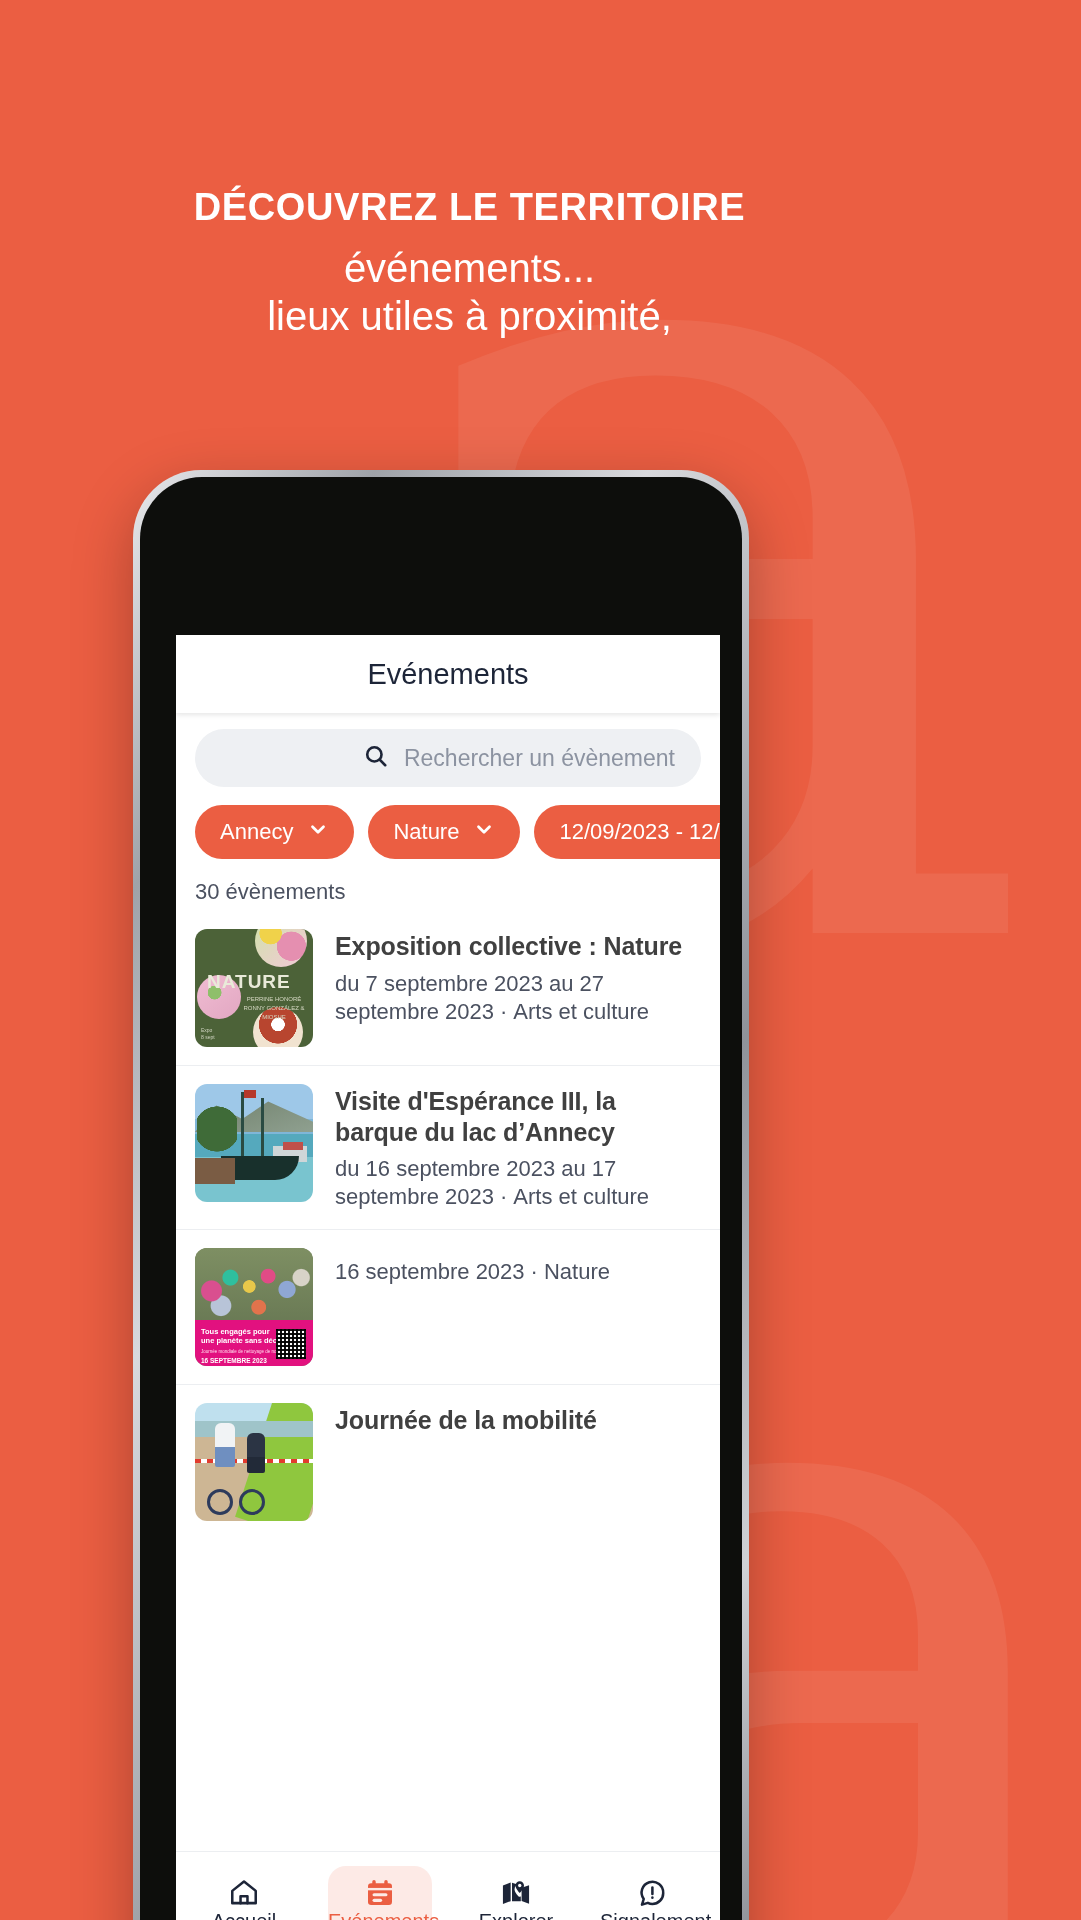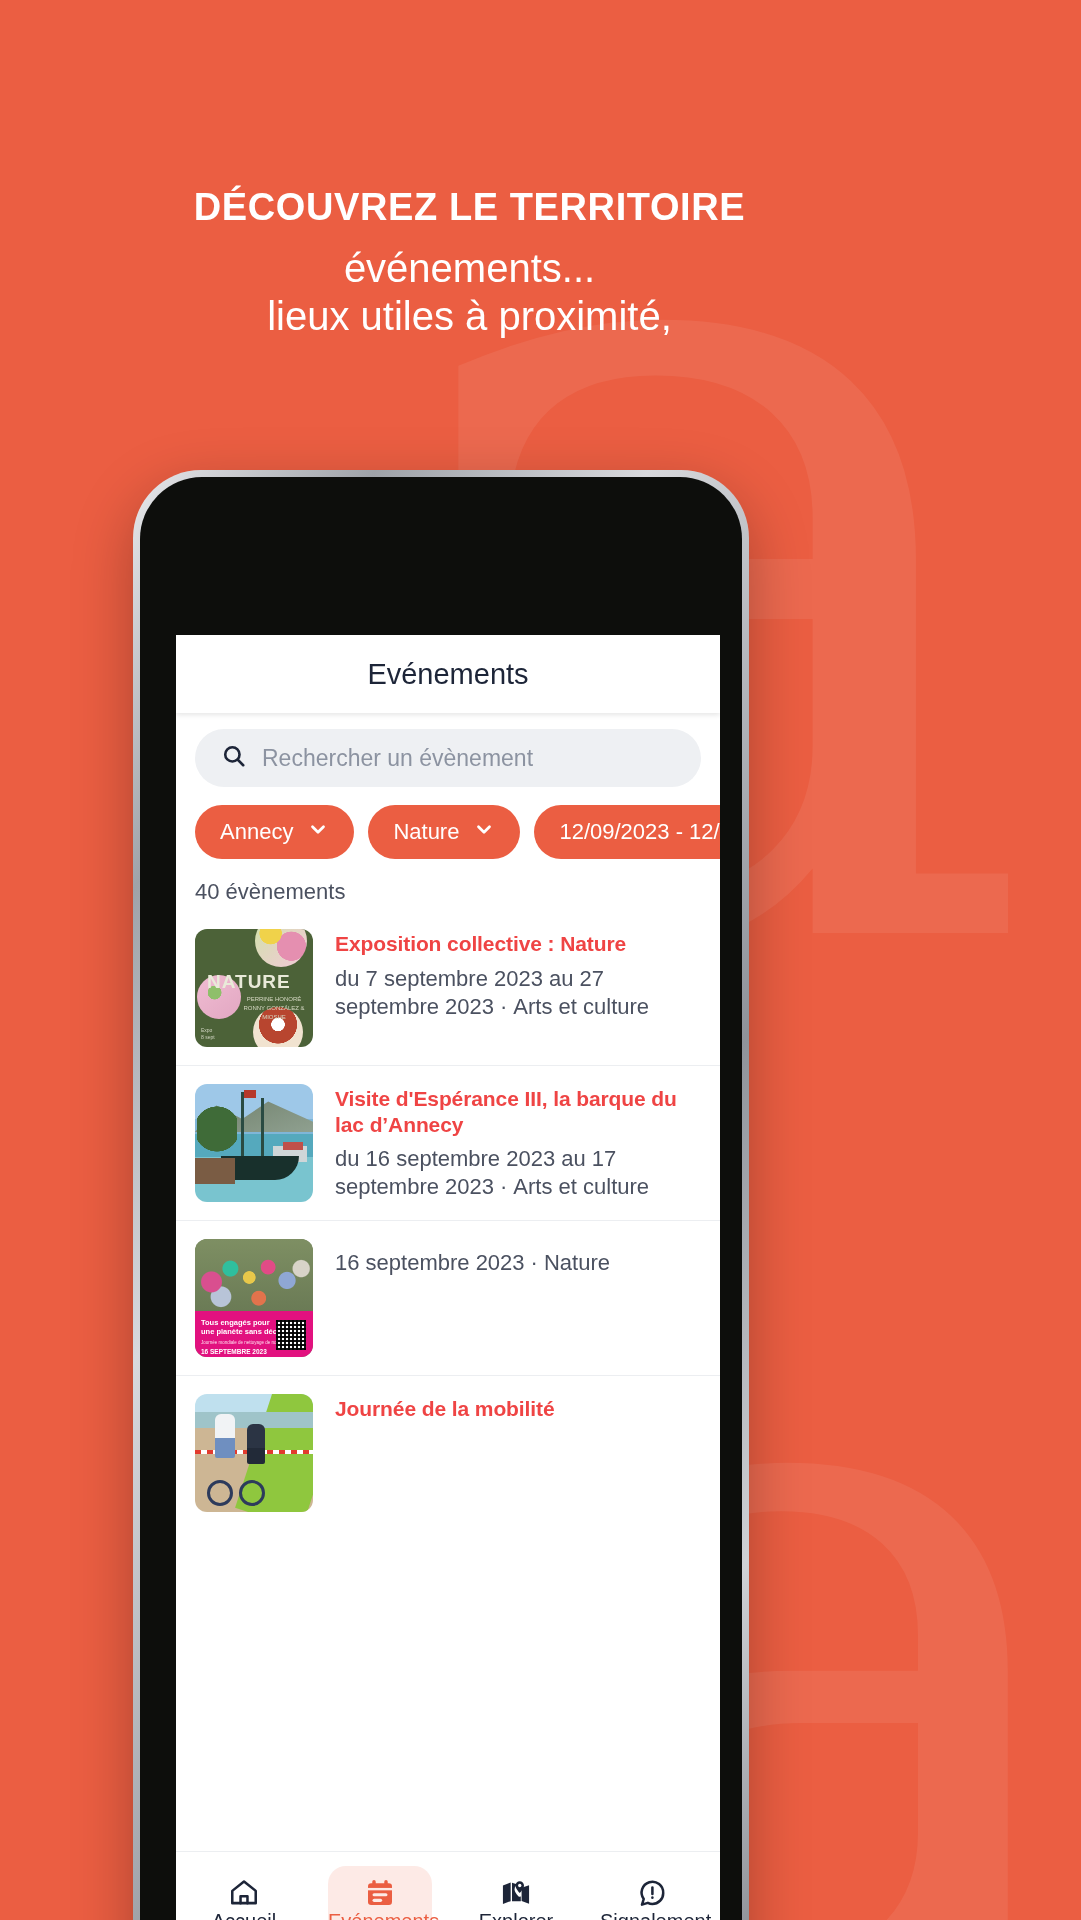--- a/index.html
+++ b/index.html
@@ -123,20 +123,21 @@
   
   .search-wrap { padding: 16px 19px 0 19px; background:#fff; }
   .search-box {
     height: 58px;
     background: #eef0f3;
     border-radius: 30px;
     display: flex;
     align-items: center;
     gap: 15px;
     padding: 0 26px;
+    justify-content: flex-end;
   }
   .search-placeholder {
     font-size: 23px;
     color: #8c93a1;
   }
 
   
   .chips {
     display: flex;
     gap: 14px;
@@ -181,23 +182,23 @@
   .thumb {
     flex: 0 0 auto;
     width: 118px;
     height: 118px;
     border-radius: 12px;
     overflow: hidden;
     position: relative;
   }
   .evt-body { flex: 1 1 auto; min-width: 0; padding-top: 2px; }
   .evt-title {
-    font-size: 21px;
+    font-size: 25px;
     font-weight: 700;
-    color: #ef4444;
+    color: #404040;
     line-height: 1.22;
     letter-spacing: -0.1px;
   }
   .evt-meta {
     margin-top: 8px;
     font-size: 22px;
     color: #4b5160;
     line-height: 1.28;
   }
   .evt-meta .dot { padding: 0 6px; }
@@ -371,21 +372,21 @@
               <svg width="22" height="22" viewBox="0 0 24 24" fill="none" stroke="#ffffff" stroke-width="3" stroke-linecap="round" stroke-linejoin="round">
                 <polyline points="6,9.5 12,15.5 18,9.5"></polyline>
               </svg>
             </span>
           </div>
           <div class="chip">
             <span>12/09/2023 - 12/1</span>
           </div>
         </div>
 
-        <div class="count">40 évènements</div>
+        <div class="count">30 évènements</div>
 
         <div class="list">
 
           <div class="evt">
             <div class="thumb">
               <div class="th-nature">
                 <div class="blob1"></div>
                 <div class="blob2"></div>
                 <div class="blob3"></div>
                 <div class="word">NATURE</div>

